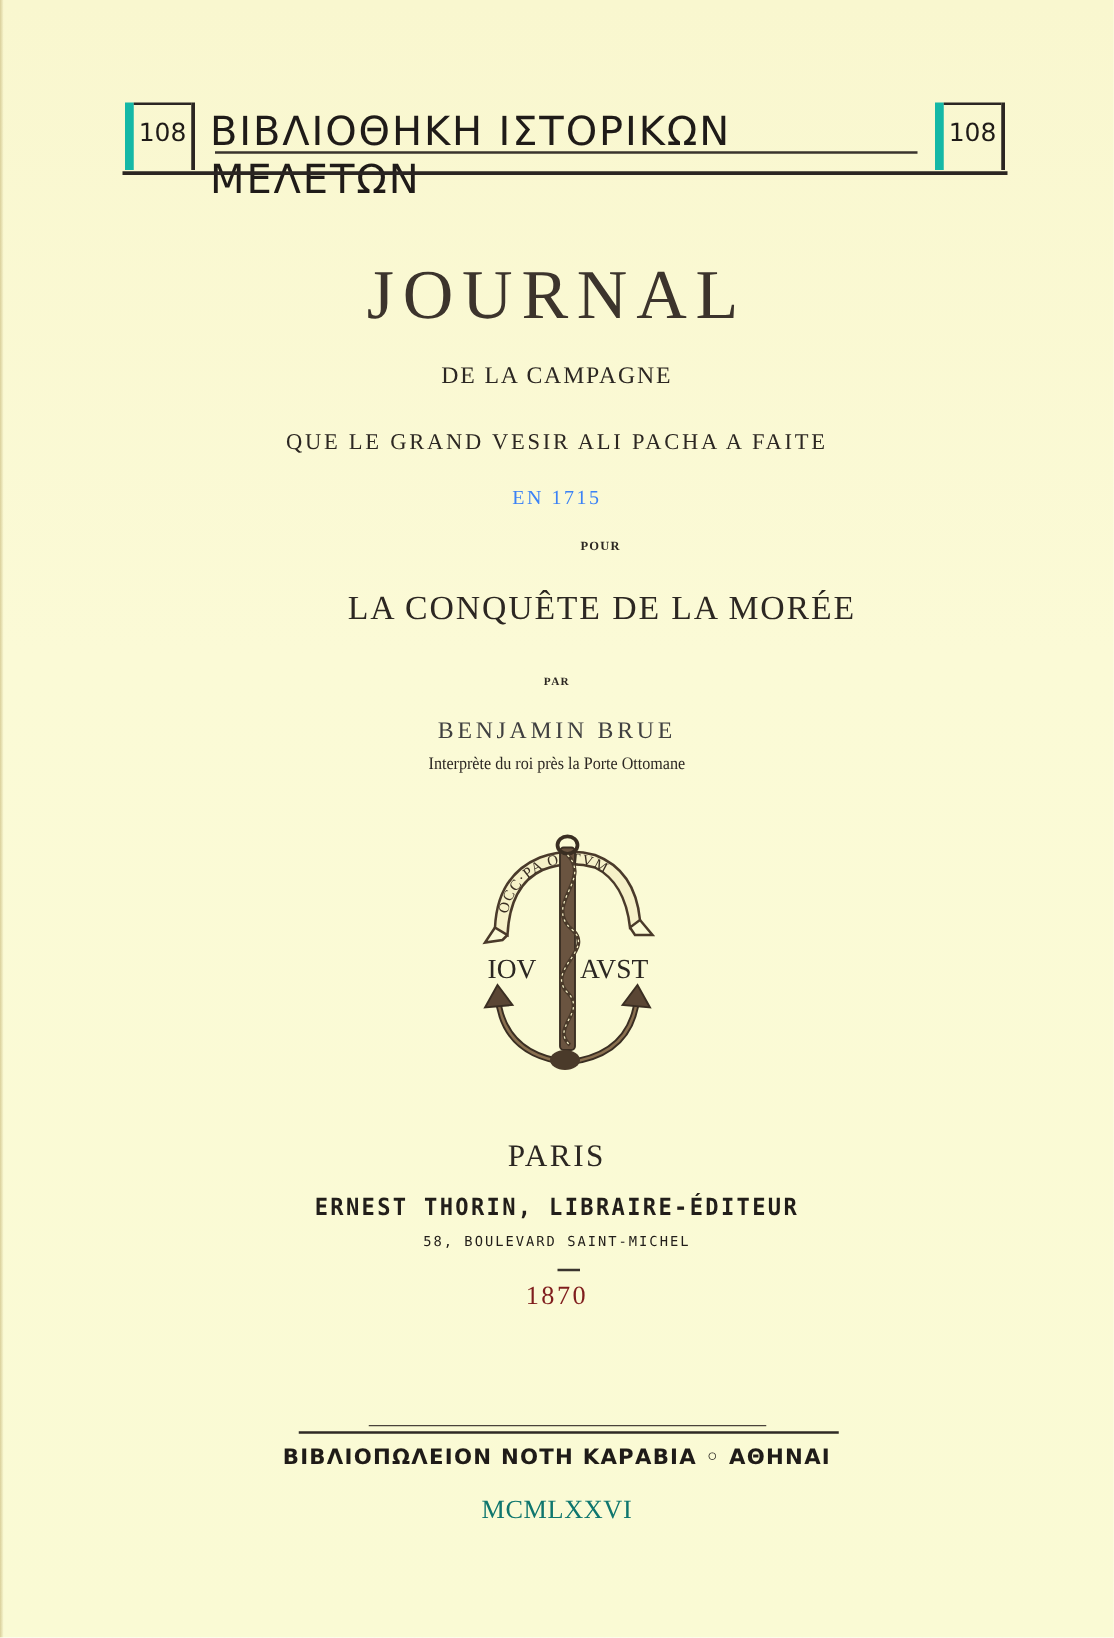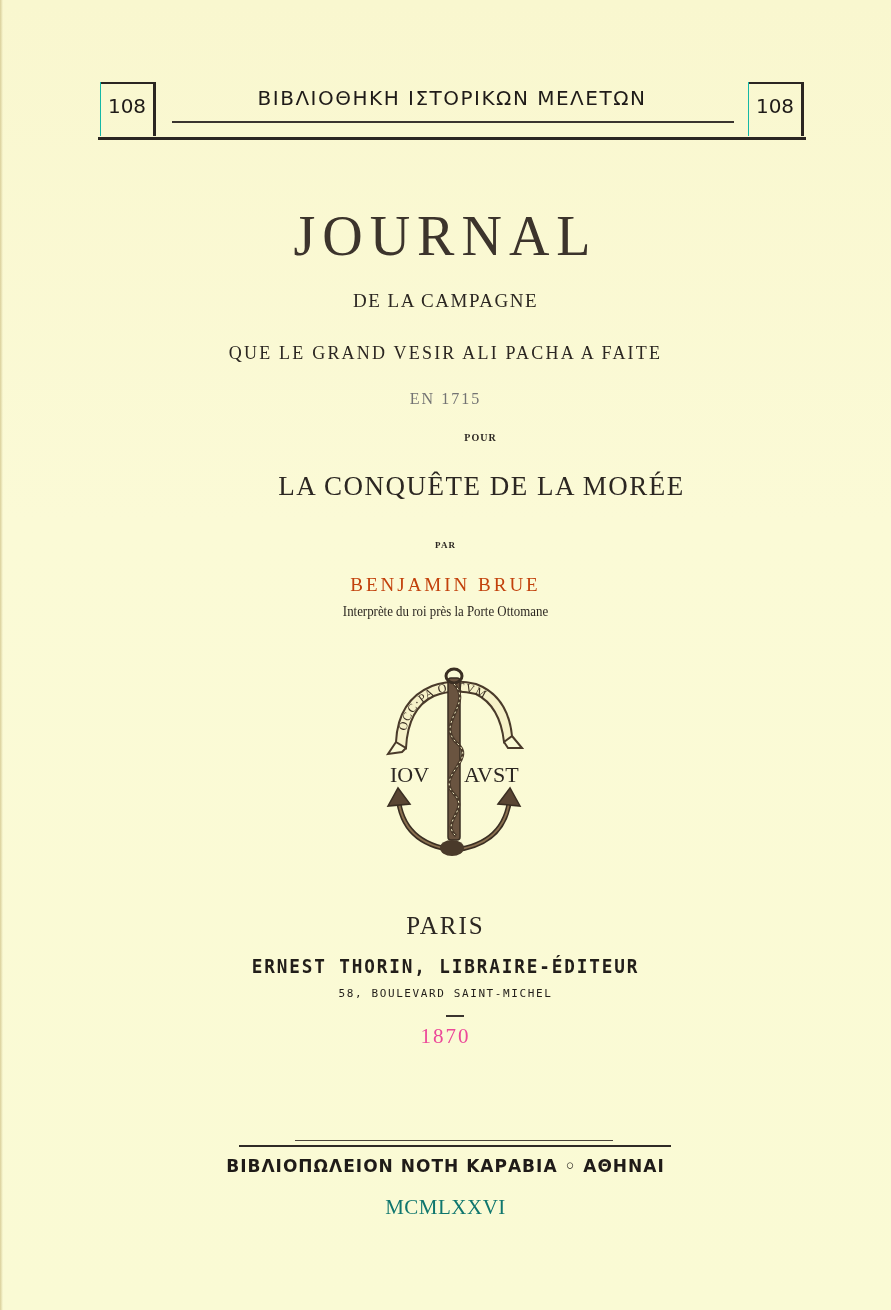--- a/index.html
+++ b/index.html
@@ -36,21 +36,21 @@
       left: 0; right: 0;
       bottom: 0;
       height: 3px;
       background: #2b2622;
     }
     .num-box {
       position: absolute;
       top: 2px;
       width: 56px;
       height: 54px;
-      border-left: 1px solid #14b8a6;
+      border-left: 7px solid #14b8a6;
       border-right: 3px solid #2b2622;
       box-sizing: border-box;
     }
     .num-box::before {
       content: "";
       position: absolute;
       left: 0; right: 0; top: 0;
       height: 2px;
       background: #2b2622;
     }
@@ -63,23 +63,22 @@
       text-align: center;
       font-family: "DejaVu Sans", "Liberation Sans", sans-serif;
       font-size: 20px;
       color: #1f1b18;
     }
     .series-title {
       position: absolute;
       left: 70px;
       right: 70px;
       top: 6px;
-      text-align: center;
       font-family: "DejaVu Sans", "Liberation Sans", sans-serif;
-      font-size: 20px;
+      font-size: 32px;
       letter-spacing: 1.5px;
       color: #1f1b18;
       font-weight: normal;
       transform: scaleX(1.0);
     }
     .series-title-rule {
       position: absolute;
       left: 74px;
       right: 72px;
       top: 41px;
@@ -112,21 +111,21 @@
       top: 343px;
       font-size: 18px;
       letter-spacing: 2.2px;
       color: #2c2722;
       text-align: center;
     }
     .title-date {
       top: 390px;
       font-size: 16px;
       letter-spacing: 2px;
-      color: #737373;
+      color: #3b82f6;
     }
     .title-pour {
       top: 432px;
       font-size: 10px;
       letter-spacing: 1px;
       font-weight: bold;
       color: #2c2722;
       margin-left: 35px;
     }
     .title-subject {
@@ -140,21 +139,21 @@
       top: 540px;
       font-size: 9px;
       font-weight: bold;
       letter-spacing: 1px;
       color: #2c2722;
     }
     .author-name {
       top: 574px;
       font-size: 19px;
       letter-spacing: 3px;
-      color: #c2410c;
+      color: #404040;
     }
     .author-role {
       top: 604px;
       font-size: 14px;
       letter-spacing: 0px;
       color: #2c2722;
       font-family: "Liberation Sans Narrow", "Liberation Serif", serif;
       transform: scaleX(0.92);
     }
 
@@ -196,21 +195,21 @@
       left: 446px;
       top: 1015px;
       width: 18px;
       height: 2px;
       background: #3a342e;
     }
     .imprint-year {
       top: 1024px;
       font-size: 21px;
       letter-spacing: 2px;
-      color: #ec4899;
+      color: #7f1d1d;
     }
 
     
     .footer-rule-long {
       position: absolute;
       left: 239px;
       top: 1145px;
       width: 432px;
       height: 2px;
       background: #2f2a25;

